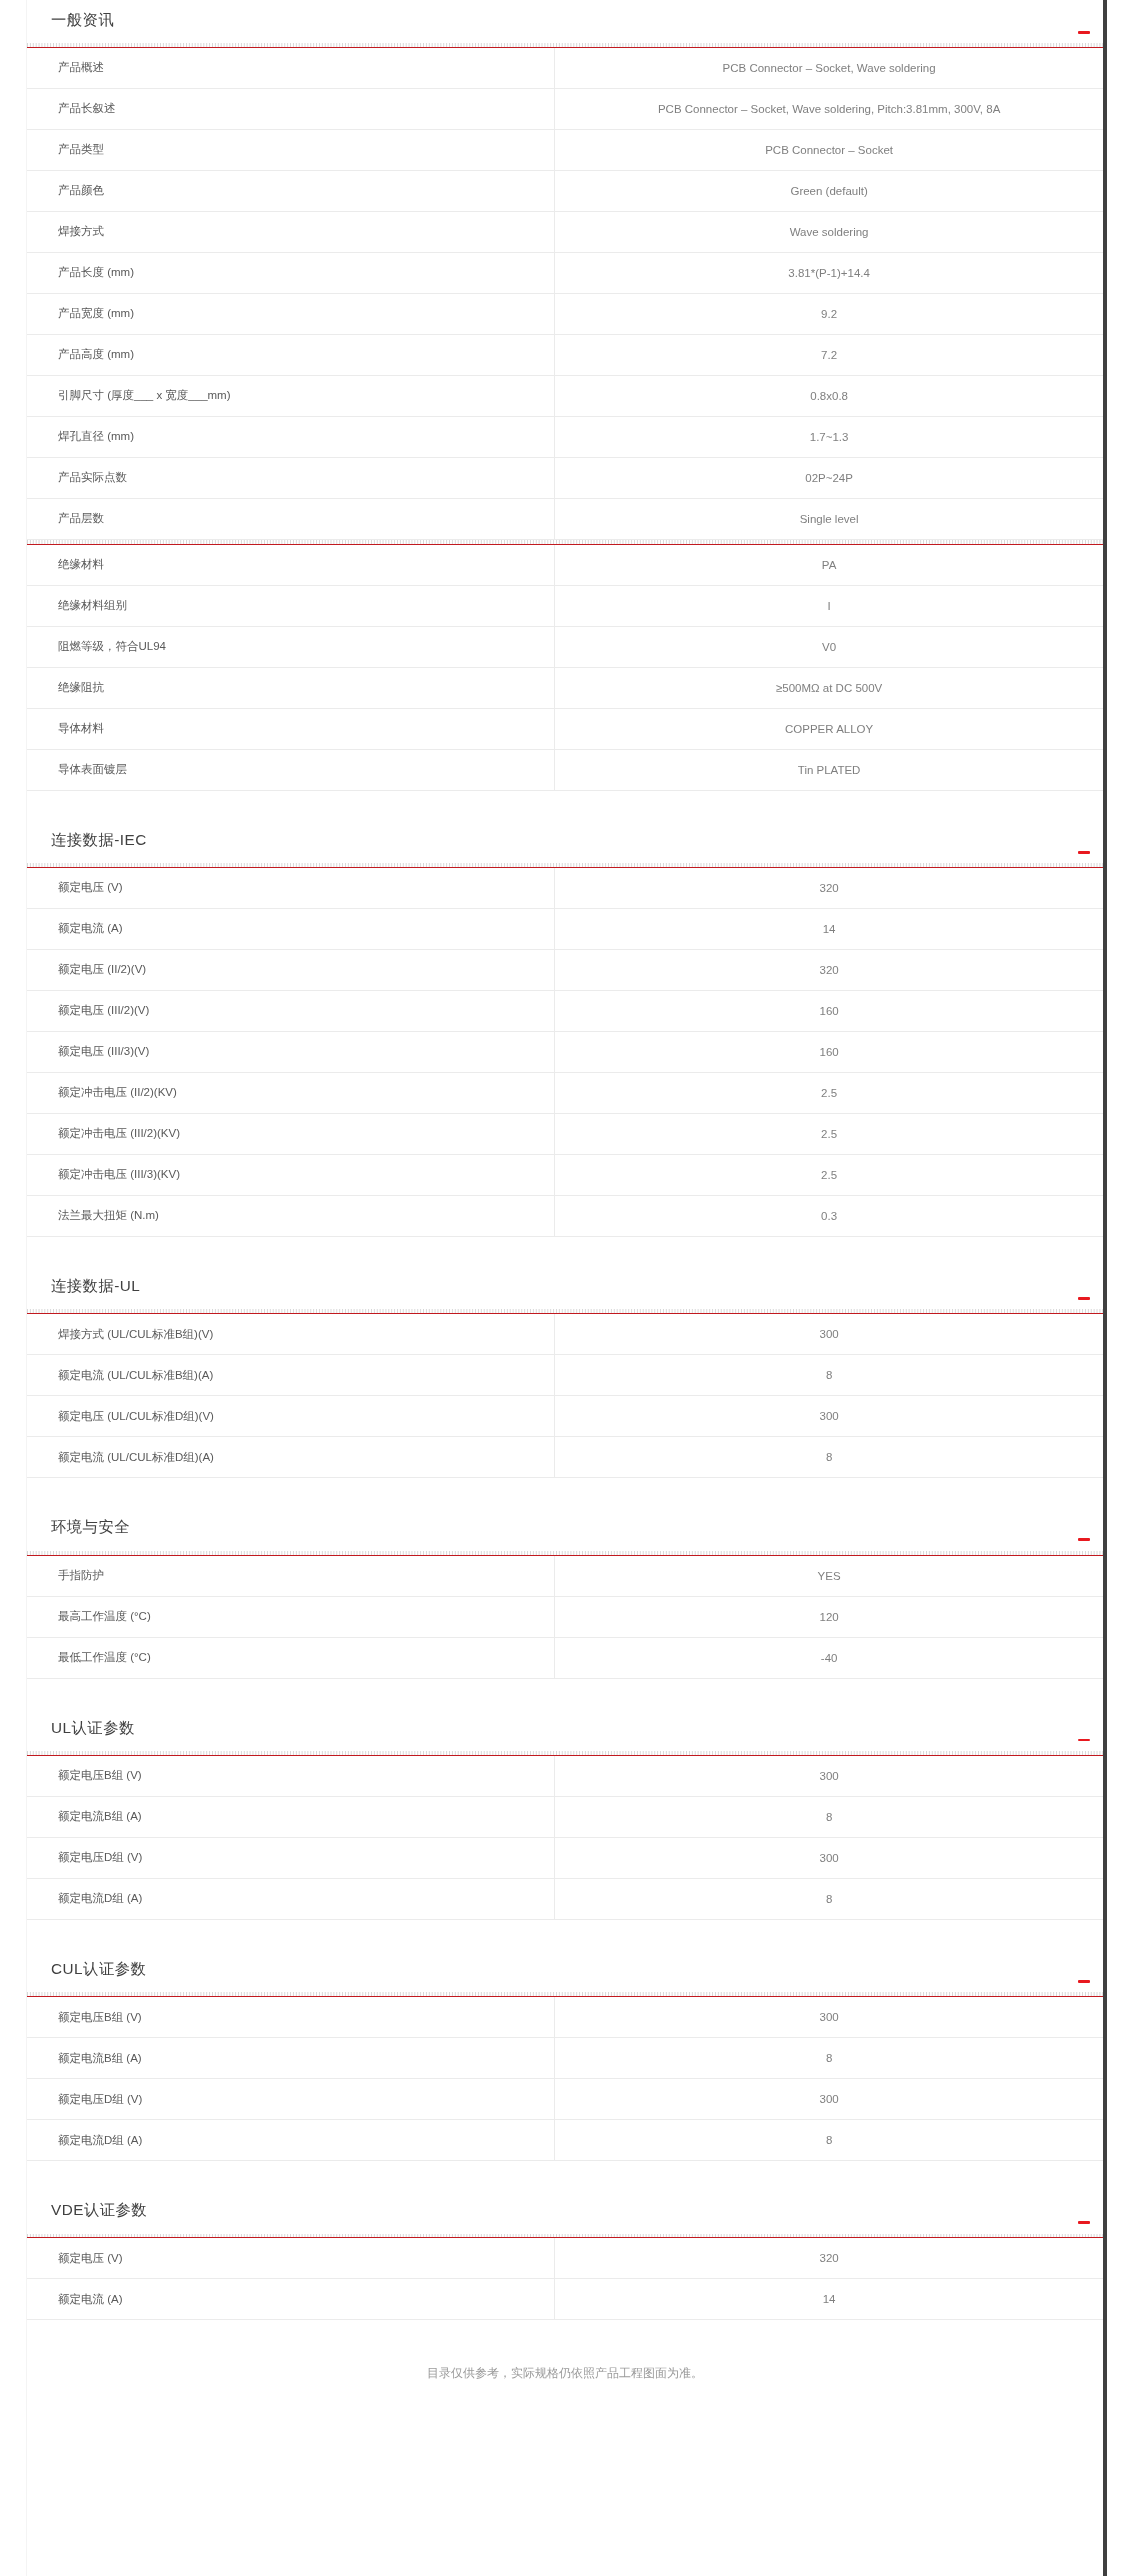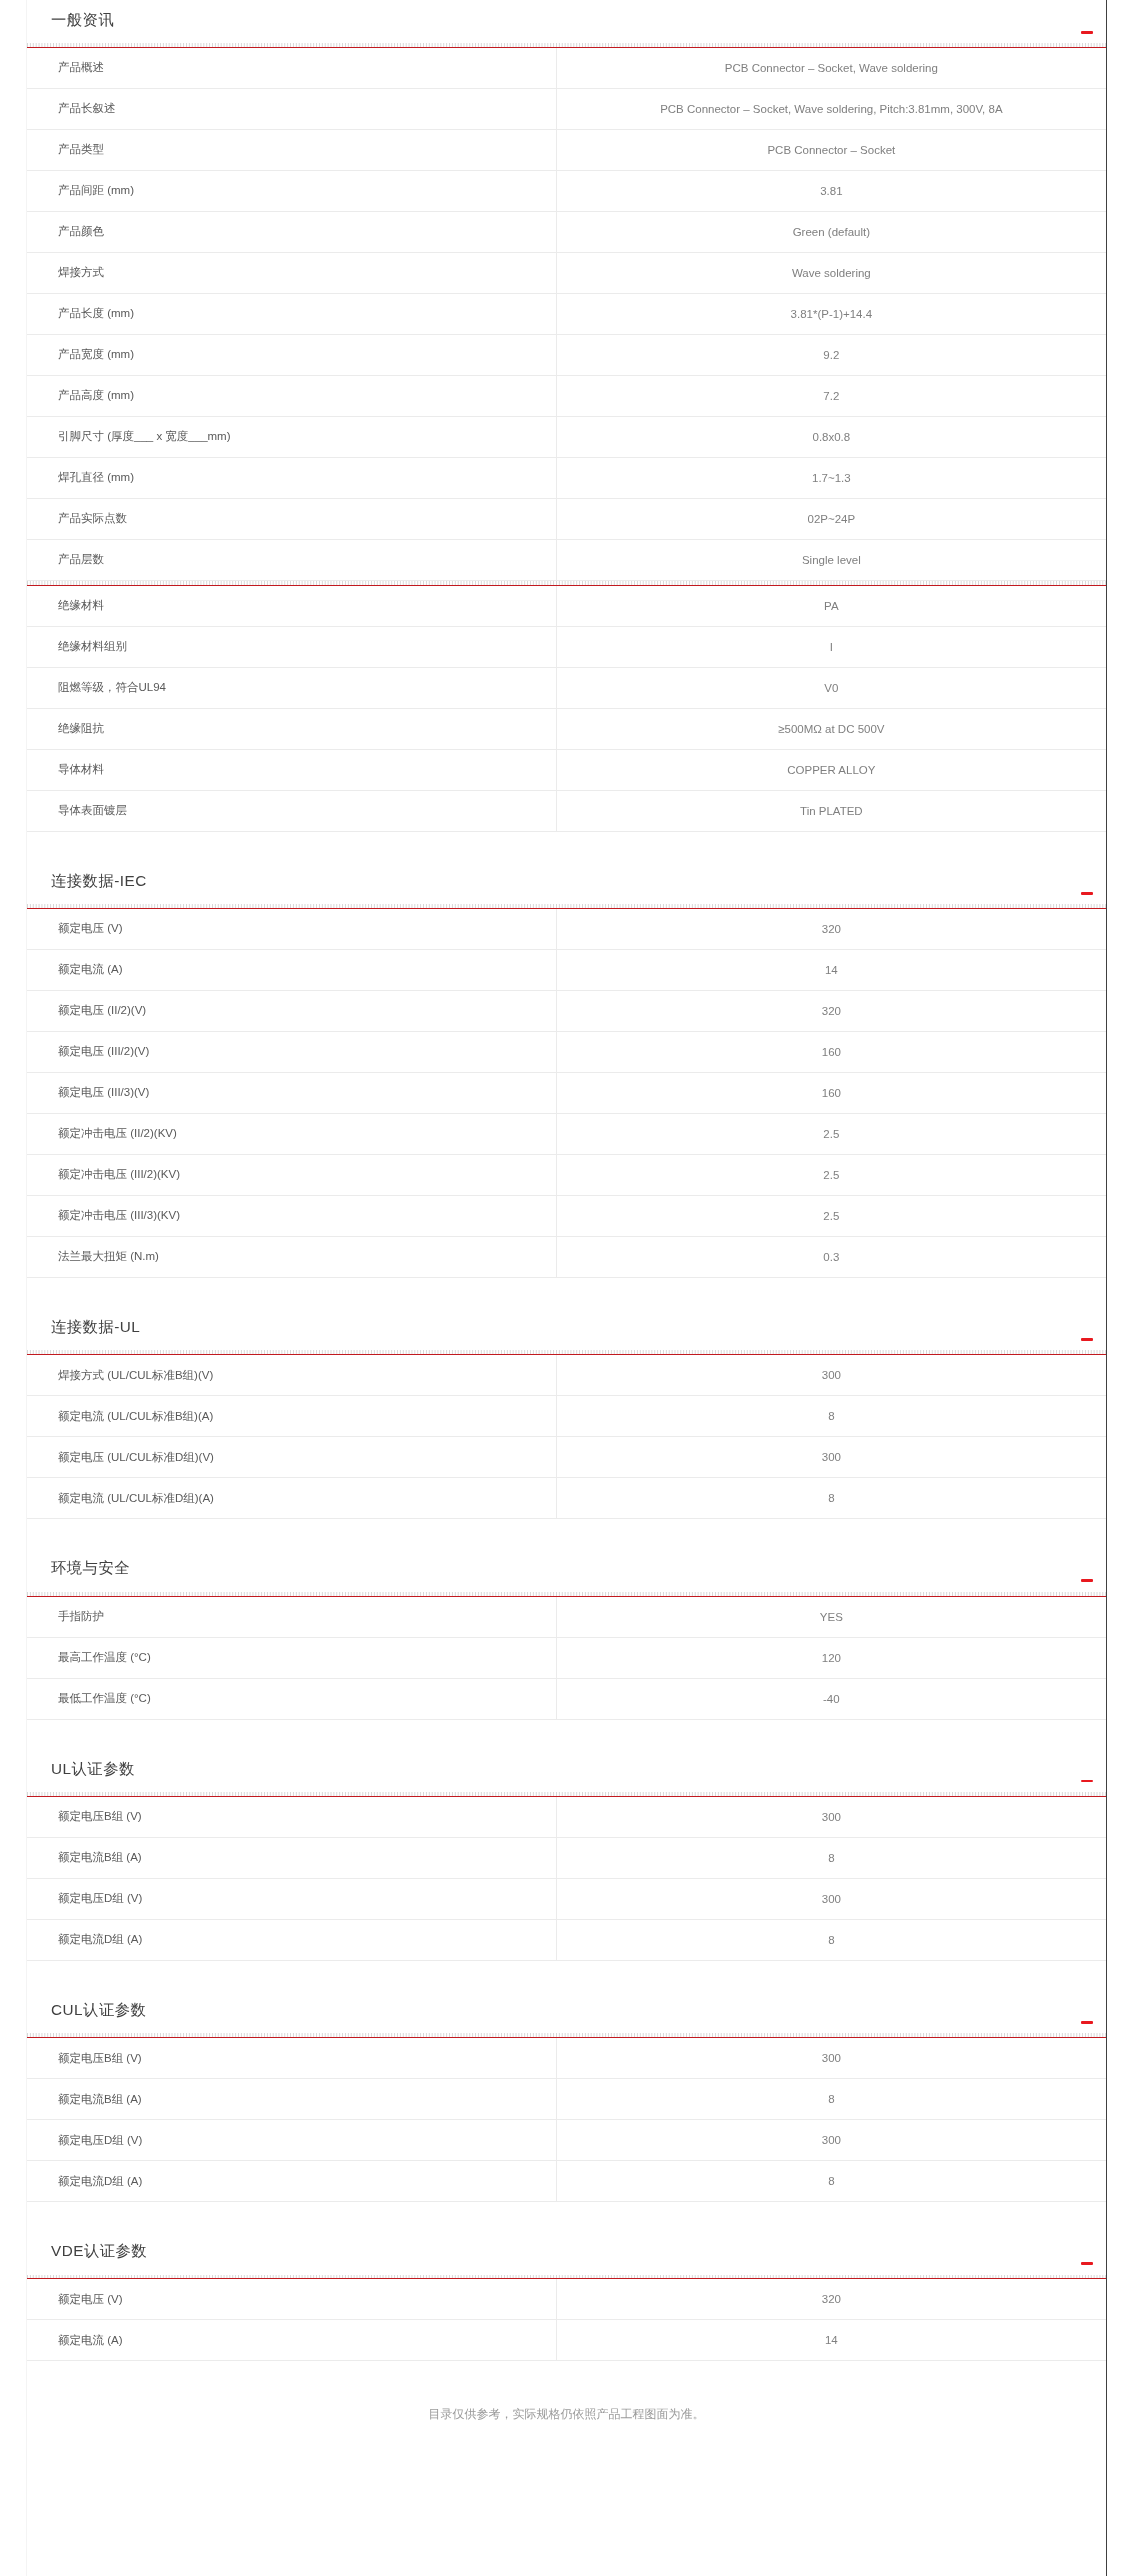--- a/index.html
+++ b/index.html
@@ -16,21 +16,21 @@
   body{
     width:1134px;
     font-family:"Liberation Sans","DejaVu Sans",sans-serif;
     -webkit-font-smoothing:antialiased;
   }
   .page{
     width:1081px;
     margin:0 26px;
     min-height:2576px;
     border-left:1px solid #f4f4f4;
-    border-right:1px solid #404040;
+    border-right:4px solid #404040;
     background:#fff;
     padding-bottom:11px;
   }
   .section{position:relative;}
   .section-header{
     position:relative;
     padding:39px 13.4px 12.5px 24px;
   }
   .section:first-child .section-header{padding-top:9.6px;}
   .section-title{
@@ -109,24 +109,20 @@
   <div class="row">
     <div class="cell label">产品长叙述</div>
     <div class="cell value">PCB Connector – Socket, Wave soldering, Pitch:3.81mm, 300V, 8A</div>
   </div>
 
   <div class="row">
     <div class="cell label">产品类型</div>
     <div class="cell value">PCB Connector – Socket</div>
   </div>
 
-  <div class="row">
-    <div class="cell label">产品间距 (mm)</div>
-    <div class="cell value">3.81</div>
-  </div>
 
   <div class="row">
     <div class="cell label">产品颜色</div>
     <div class="cell value">Green (default)</div>
   </div>
 
 
   <div class="row">
     <div class="cell label">焊接方式</div>
     <div class="cell value">Wave soldering</div>

